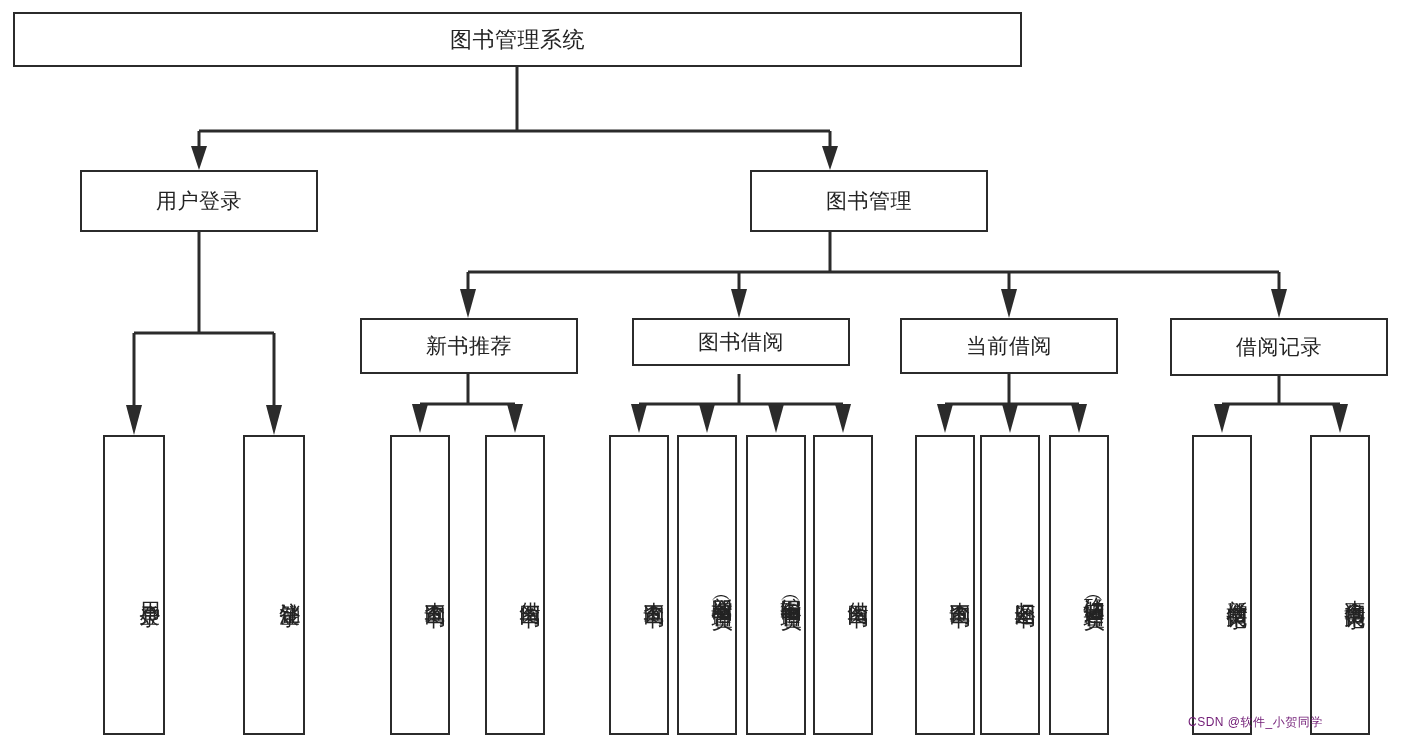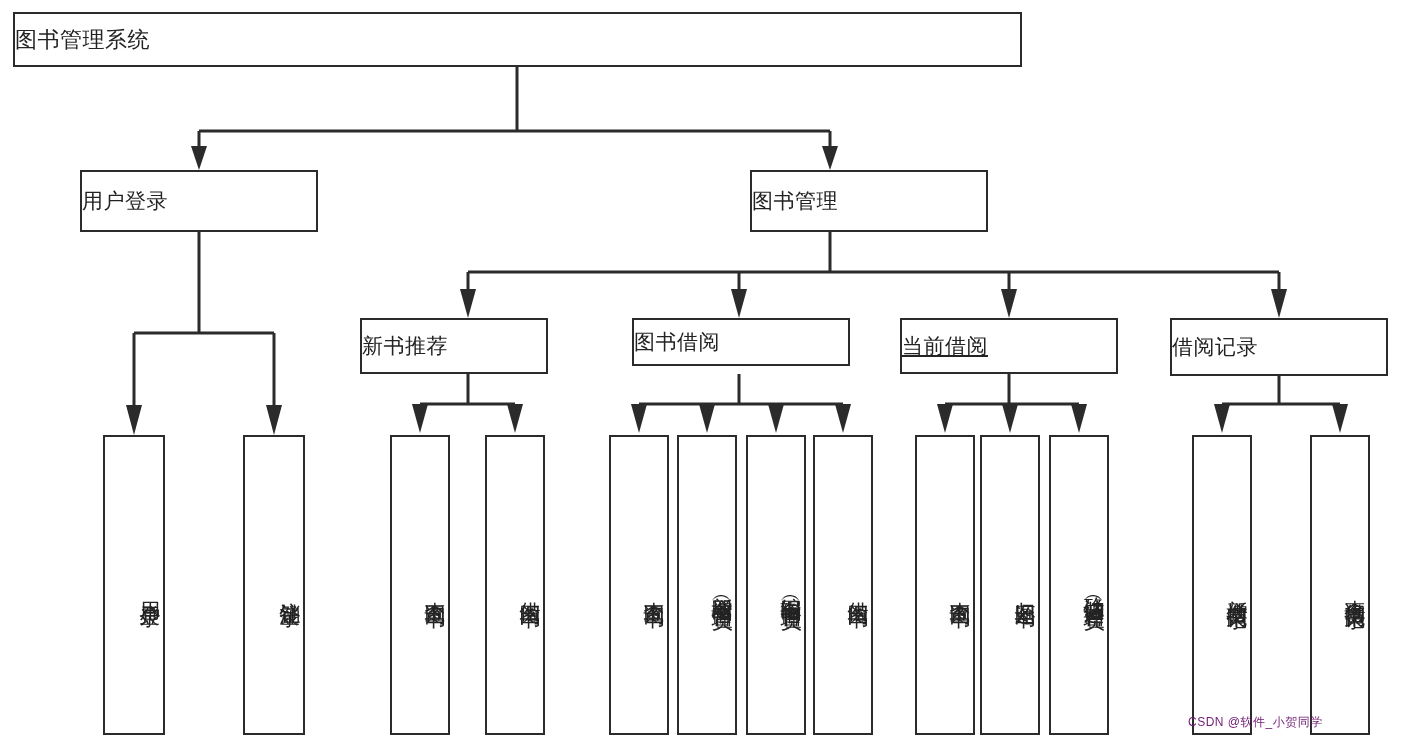--- a/index.html
+++ b/index.html
@@ -21,20 +21,21 @@
     width: 1405px;
     height: 747px;
   }
   .node {
     position: absolute;
     box-sizing: border-box;
     border: 2px solid #2b2b2b;
     background: #ffffff;
     display: flex;
     align-items: center;
+    justify-content: center;
     color: #232323;
     line-height: 1.25;
   }
   .node.horiz {
     font-size: 21px;
     letter-spacing: 0.5px;
   }
   .node.vert {
     writing-mode: vertical-rl;
     text-orientation: upright;
@@ -155,29 +156,29 @@
   </div>
 
   <div class="node horiz" style="left:80px; top:170px; width:238px; height:62px;">
     <span>用户登录</span>
   </div>
 
   <div class="node horiz" style="left:710px; top:170px; width:238px; height:62px;margin-left:40px;">
     <span>图书管理</span>
   </div>
 
-  <div class="node horiz" style="left:360px; top:318px; width:188px; height:56px;">
+  <div class="node horiz" style="left:360px; top:318px; width:218px; height:56px;">
     <span>新书推荐</span>
   </div>
 
   <div class="node horiz" style="left:632px; top:318px; width:218px; height:48px;">
     <span>图书借阅</span>
   </div>
 
-  <div class="node horiz" style="left:900px; top:318px; width:218px; height:56px;text-decoration:underline;">
+  <div class="node horiz" style="left:900px; top:318px; width:218px; height:56px;">
     <span>当前借阅</span>
   </div>
 
   <div class="node horiz" style="left:1170px; top:318px; width:218px; height:58px;">
     <span>借阅记录</span>
   </div>
 
   <div class="node vert" style="left:103px; top:435px; width:62px; height:300px;">
     <span class="vlabel">用户登录</span>
   </div>

